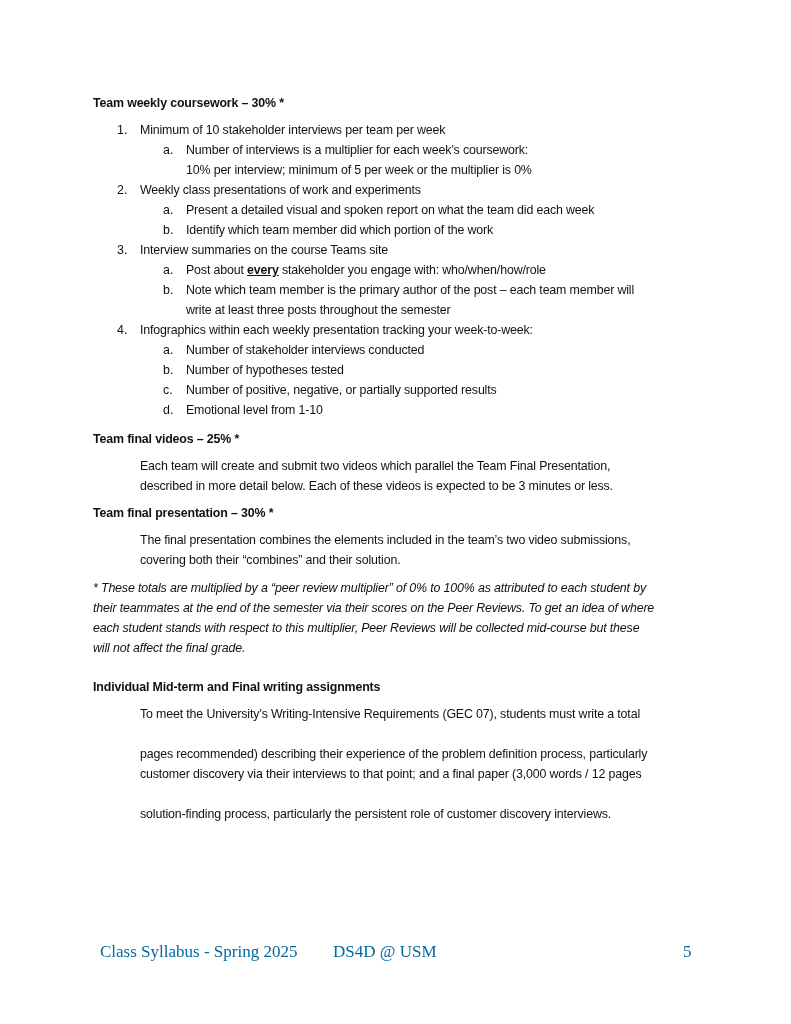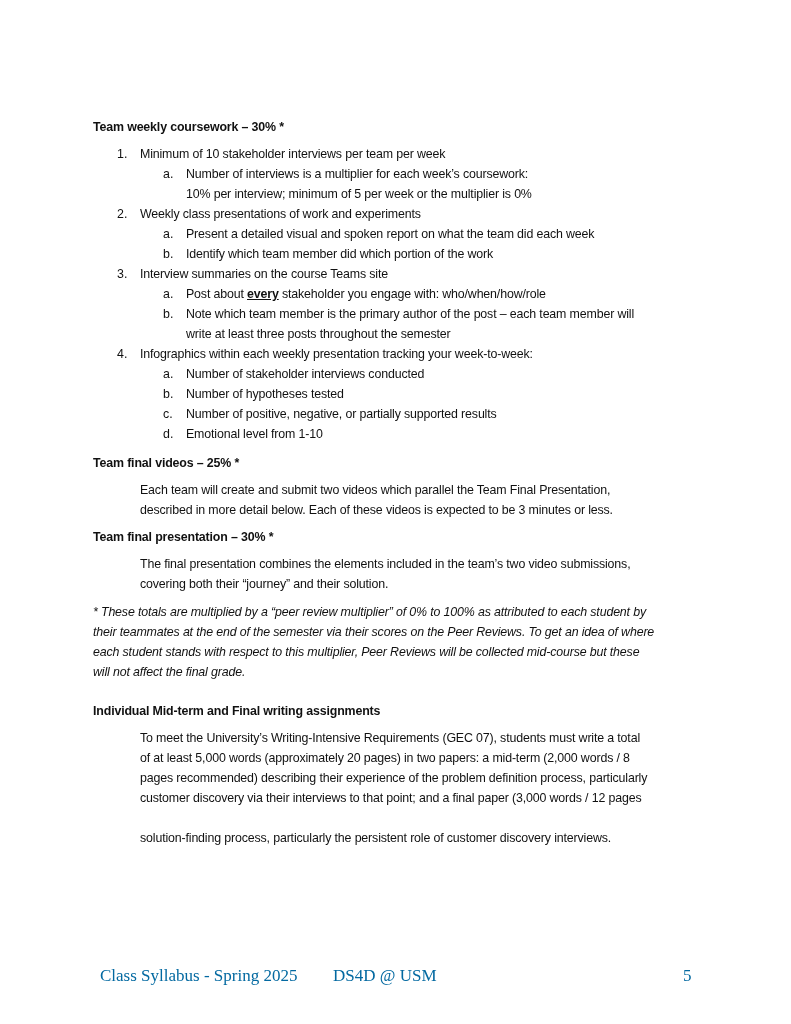--- a/index.html
+++ b/index.html
@@ -1,18 +1,18 @@
 <!DOCTYPE html>
 <html><head>
 <meta charset="utf-8">
 <style>
   html, body { margin: 0; padding: 0; background: #ffffff; }
   body { width: 791px; height: 1024px; position: relative; overflow: hidden;
          font-family: "Liberation Sans", sans-serif; color: #111; }
-  .page { position: absolute; left: 0; top: 0; width: 791px; height: 764px; margin-top: 24px; }
+  .page { position: absolute; left: 0; top: 0; width: 791px; height: 764px; }
   .line { position: absolute; white-space: nowrap; font-size: 12.4px; line-height: 16px; letter-spacing: -0.15px; }
   .h { font-weight: bold; }
   .it { font-style: italic; }
   .num { position: absolute; font-size: 12.4px; line-height: 16px; }
   .u { text-decoration: underline; font-weight: bold; }
   .footer { position: absolute; font-family: Liberation Serif, serif; font-size: 17px; line-height: 18px; color: #0369a1; white-space: nowrap; }
 </style>
 </head>
 <body>
 
@@ -51,30 +51,29 @@
   <div class="line" style="left:186px;top:382px;">Number of positive, negative, or partially supported results</div>
   <div class="num" style="left:163px;top:402px;">d.</div>
   <div class="line" style="left:186px;top:402px;">Emotional level from 1-10</div>
 
   <div class="line h" style="left:93px;top:431px;">Team final videos – 25% *</div>
   <div class="line" style="left:140px;top:458px;">Each team will create and submit two videos which parallel the Team Final Presentation,</div>
   <div class="line" style="left:140px;top:478px;">described in more detail below. Each of these videos is expected to be 3 minutes or less.</div>
 
   <div class="line h" style="left:93px;top:505px;">Team final presentation – 30% *</div>
   <div class="line" style="left:140px;top:532px;">The final presentation combines the elements included in the team’s two video submissions,</div>
-  <div class="line" style="left:140px;top:552px;">covering both their “journey” and their solution.</div>
+  <div class="line" style="left:140px;top:552px;">covering both their “combines” and their solution.</div>
 
   <div class="line it" style="left:93px;top:580px;">* These totals are multiplied by a “peer review multiplier” of 0% to 100% as attributed to each student by</div>
   <div class="line it" style="left:93px;top:620px;">each student stands with respect to this multiplier, Peer Reviews will be collected mid-course but these</div>
   <div class="line it" style="left:93px;top:600px;">their teammates at the end of the semester via their scores on the Peer Reviews.  To get an idea of where</div>
   <div class="line it" style="left:93px;top:640px;">will not affect the final grade.</div>
 
   <div class="line h" style="left:93px;top:679px;">Individual Mid-term and Final writing assignments</div>
   <div class="line" style="left:140px;top:706px;">To meet the University’s Writing-Intensive Requirements (GEC 07), students must write a total</div>
-  <div class="line" style="left:140px;top:726px;">of at least 5,000 words (approximately 20 pages) in two papers: a mid-term (2,000 words / 8</div>
   <div class="line" style="left:140px;top:746px;">pages recommended) describing their experience of the problem definition process, particularly</div>
   <div class="line" style="left:140px;top:766px;">customer discovery via their interviews to that point; and a final paper (3,000 words / 12 pages</div>
   <div class="line" style="left:140px;top:806px;">solution-finding process, particularly the persistent role of customer discovery interviews.</div>
 
   <div class="footer" style="left:100px;top:943px;">Class Syllabus - Spring 2025</div>
   <div class="footer" style="left:333px;top:943px;">DS4D @ USM</div>
   <div class="footer" style="left:683px;top:943px;">5</div>
 </div>
 
 </body></html>

